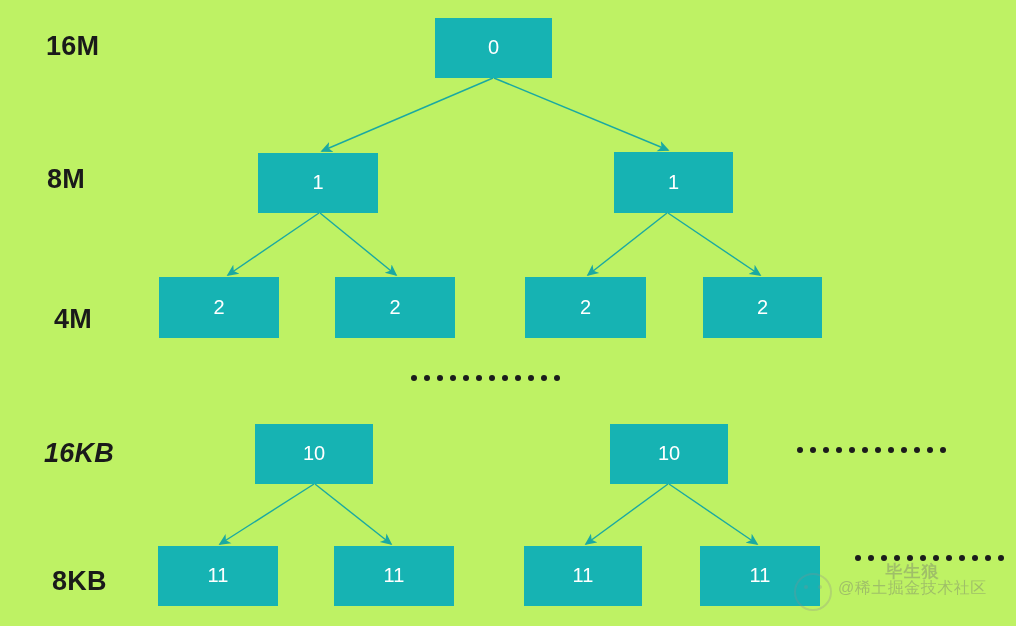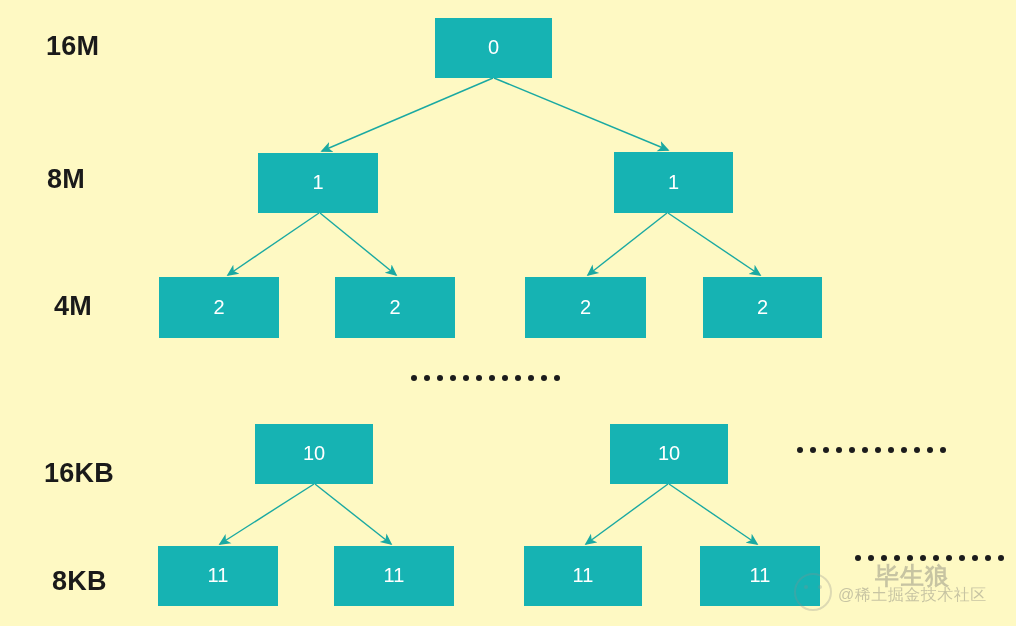--- a/index.html
+++ b/index.html
@@ -8,21 +8,21 @@
     padding: 0;
     background: #ffffff;
   }
   body {
     font-family: "Liberation Sans", "DejaVu Sans", sans-serif;
   }
   #canvas {
     position: relative;
     width: 1016px;
     height: 626px;
-    background: #fef9c3;
+    background: #bef264;
     overflow: hidden;
   }
   
   #edges {
     position: absolute;
     left: 0;
     top: 0;
     width: 1016px;
     height: 626px;
     pointer-events: none;
@@ -72,21 +72,21 @@
   .watermark {
     position: absolute;
     display: flex;
     flex-direction: column;
     align-items: center;
     opacity: 0.38;
     color: #6f6f6f;
     user-select: none;
   }
   .watermark .wm-main {
-    font-size: 24px;
+    font-size: 17px;
     font-weight: 700;
     letter-spacing: 1px;
     line-height: 1.05;
     white-space: nowrap;
   }
   .watermark .wm-sub {
     font-size: 16px;
     font-weight: 400;
     letter-spacing: 0.5px;
     line-height: 1.1;
@@ -137,22 +137,22 @@
         <line x1="314" y1="484" x2="220" y2="544" stroke="#1aa9a2" stroke-width="1.4" marker-end="url(#arrowhead)"></line>
         <line x1="315" y1="484" x2="391" y2="544" stroke="#1aa9a2" stroke-width="1.4" marker-end="url(#arrowhead)"></line>
         <line x1="668" y1="484" x2="586" y2="544" stroke="#1aa9a2" stroke-width="1.4" marker-end="url(#arrowhead)"></line>
         <line x1="669" y1="484" x2="757" y2="544" stroke="#1aa9a2" stroke-width="1.4" marker-end="url(#arrowhead)"></line>
       </g>
   </svg>
 
   <div id="label-layer">
       <div class="level-label" style="left: 46px; top: 33px; color: rgb(26, 26, 26);">16M</div>
       <div class="level-label" style="left: 47px; top: 166px; color: rgb(26, 26, 26);">8M</div>
-      <div class="level-label" style="left: 54px; top: 293px; color: rgb(26, 26, 26);">4M</div>
-      <div class="level-label" style="left: 44px; top: 460px; color: rgb(26, 26, 26);">16KB</div>
+      <div class="level-label" style="left: 54px; top: 306px; color: rgb(26, 26, 26);">4M</div>
+      <div class="level-label" style="left: 44px; top: 440px; color: rgb(26, 26, 26); font-style: italic;">16KB</div>
       <div class="level-label" style="left: 52px; top: 568px; color: rgb(26, 26, 26);">8KB</div>
     </div>
 
   <div id="node-layer">
       <div class="node" style="left: 435px; top: 18px; width: 117px; height: 60px; background: rgb(22, 179, 179); color: rgb(255, 255, 255);">
         <span class="node-text">0</span>
       </div>
       <div class="node" style="left: 258px; top: 153px; width: 120px; height: 60px; background: rgb(22, 179, 179); color: rgb(255, 255, 255);">
         <span class="node-text">1</span>
       </div>

